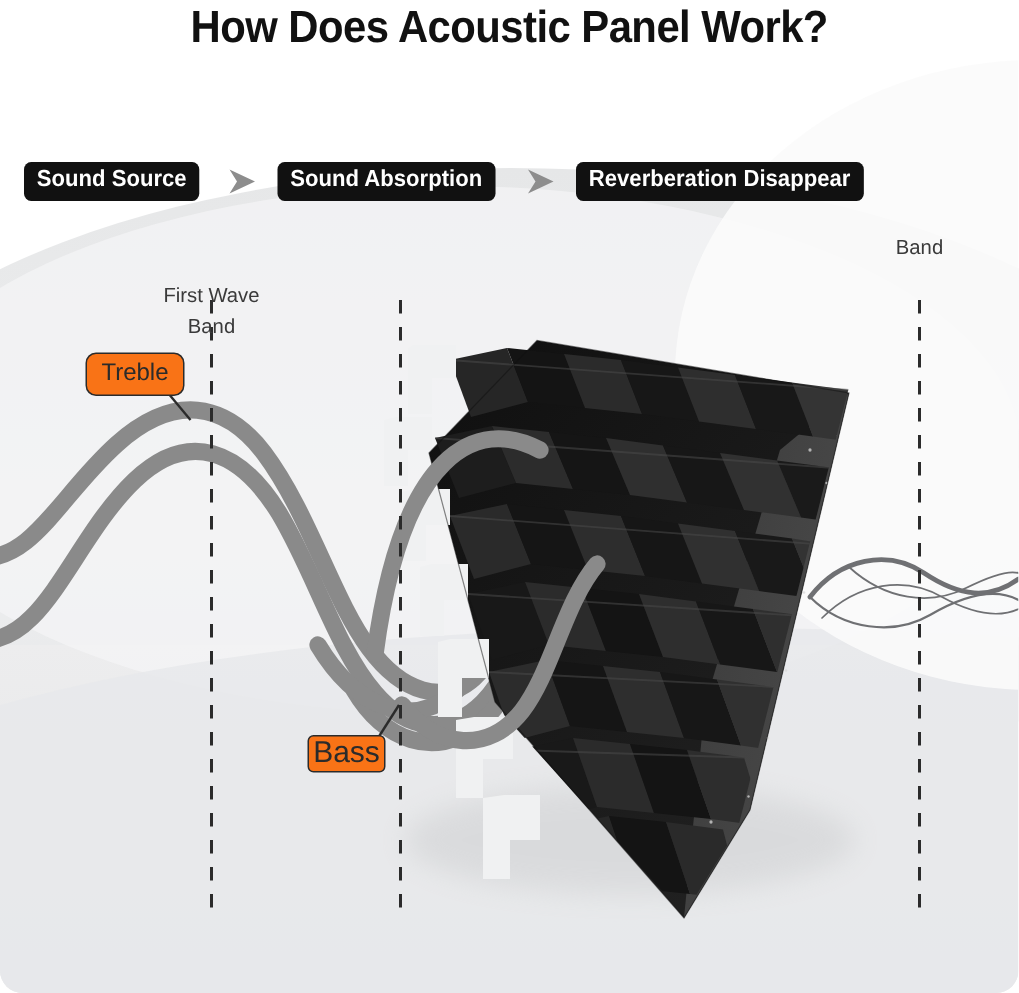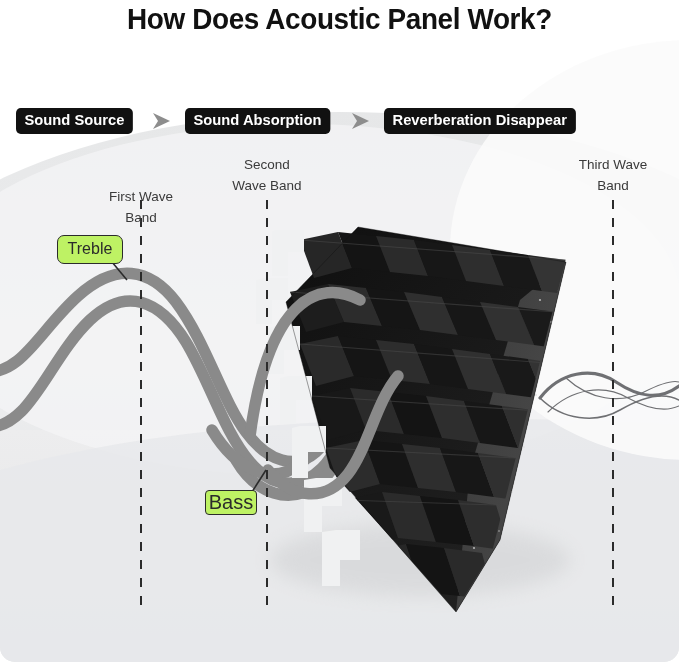--- a/index.html
+++ b/index.html
@@ -92,21 +92,21 @@
     font-family: "Liberation Sans", sans-serif;
     white-space: nowrap;
   }
   #band-1 { left: 81px;  top: 155px; width: 120px; margin-top: 32px; }
   #band-2 { left: 207px; top: 155px; width: 120px; }
   #band-3 { left: 553px; top: 155px; width: 120px; }
 
   
   .callout {
     position: absolute;
-    background: #bef264;
+    background: #f97316;
     border: 1.6px solid #2b2b2b;
     color: #2b2b2b;
     font-family: "Liberation Sans", sans-serif;
     box-sizing: border-box;
     text-align: center;
     white-space: nowrap;
   }
   #callout-treble {
     left: 57px;
     top: 235px;
@@ -361,25 +361,20 @@
         <polygon points="2,2 19,10 2,18 7,10" fill="#8d8d8d"></polygon>
       </svg>
     </span>
     <span class="badge">Reverberation Disappear</span>
   </div>
 
   <div class="band-label" id="band-1">
     <div>First Wave</div>
     <div>Band</div>
   </div>
-  <div class="band-label" id="band-2">
-    <div>Second</div>
-    <div>Wave Band</div>
-  </div>
   <div class="band-label" id="band-3">
-    <div>Third Wave</div>
     <div>Band</div>
   </div>
 
   <div class="callout" id="callout-treble">Treble</div>
   <div class="callout" id="callout-bass">Bass</div>
 
 </div>
 
 </body></html>

